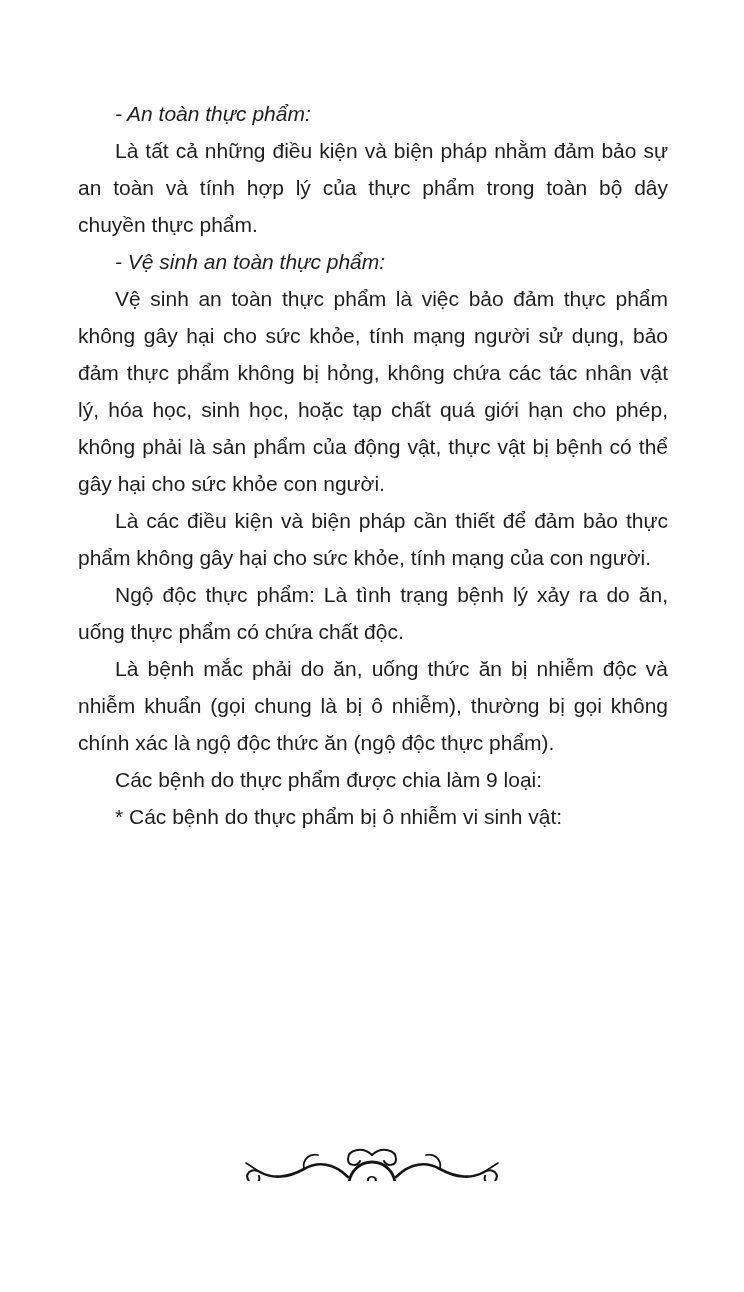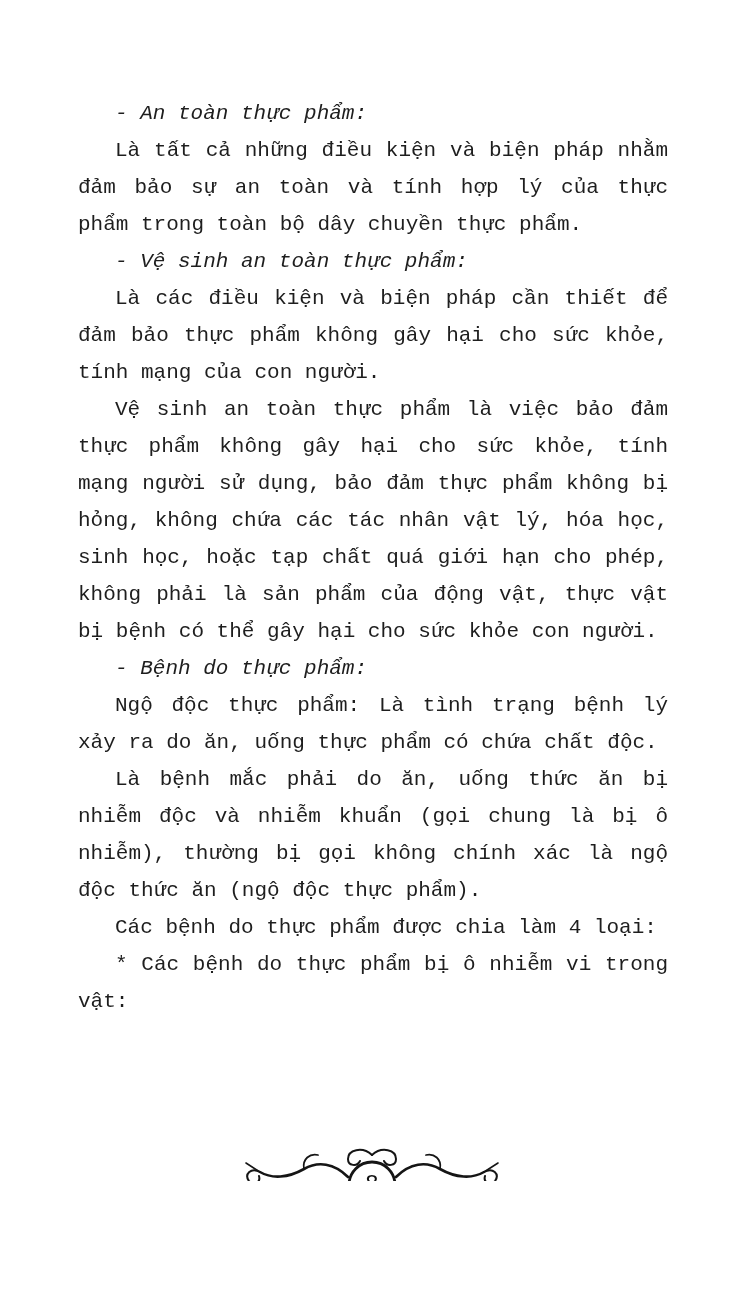--- a/index.html
+++ b/index.html
@@ -7,21 +7,21 @@
     margin: 0;
     padding: 0;
     background: #ffffff;
   }
   .page {
     position: relative;
     width: 744px;
     height: 1181px;
     background: #ffffff;
     overflow: hidden;
-    font-family: Liberation Mono, monospace;
+    font-family: Liberation Sans, sans-serif;
     color: #1e1e1e;
   }
   .content {
     position: absolute;
     top: 95px;
     left: 78px;
     width: 590px;
     font-size: 21px;
     line-height: 37px;
     text-align: justify;
@@ -56,27 +56,26 @@
 </style>
 </head>
 <body>
 
 <div class="page">
 
   <div class="content">
     <p class="heading">- An toàn thực phẩm:</p>
     <p class="body">Là tất cả những điều kiện và biện pháp nhằm đảm bảo sự an toàn và tính hợp lý của thực phẩm trong toàn bộ dây chuyền thực phẩm.</p>
     <p class="heading">- Vệ sinh an toàn thực phẩm:</p>
+    <p class="body">Vệ sinh an toàn thực phẩm là việc bảo đảm thực phẩm không gây hại cho sức khỏe, tính mạng người sử dụng, bảo đảm thực phẩm không bị hỏng, không chứa các tác nhân vật lý, hóa học, sinh học, hoặc tạp chất quá giới hạn cho phép, không phải là sản phẩm của động vật, thực vật bị bệnh có thể gây hại cho sức khỏe con người.</p>
     <p class="body">Là các điều kiện và biện pháp cần thiết để đảm bảo thực phẩm không gây hại cho sức khỏe, tính mạng của con người.</p>
-    <p class="body">Vệ sinh an toàn thực phẩm là việc bảo đảm thực phẩm không gây hại cho sức khỏe, tính mạng người sử dụng, bảo đảm thực phẩm không bị hỏng, không chứa các tác nhân vật lý, hóa học, sinh học, hoặc tạp chất quá giới hạn cho phép, không phải là sản phẩm của động vật, thực vật bị bệnh có thể gây hại cho sức khỏe con người.</p>
-    <p class="heading">- Bệnh do thực phẩm:</p>
     <p class="body">Ngộ độc thực phẩm: Là tình trạng bệnh lý xảy ra do ăn, uống thực phẩm có chứa chất độc.</p>
     <p class="body">Là bệnh mắc phải do ăn, uống thức ăn bị nhiễm độc và nhiễm khuẩn (gọi chung là bị ô nhiễm), thường bị gọi không chính xác là ngộ độc thức ăn (ngộ độc thực phẩm).</p>
-    <p class="body">Các bệnh do thực phẩm được chia làm 4 loại:</p>
-    <p class="body">* Các bệnh do thực phẩm bị ô nhiễm vi trong vật:</p>
+    <p class="body">Các bệnh do thực phẩm được chia làm 9 loại:</p>
+    <p class="body">* Các bệnh do thực phẩm bị ô nhiễm vi sinh vật:</p>
   </div>
 
   <div class="footer">
     <svg width="300" height="96" viewBox="0 0 300 96" aria-hidden="true">
       <defs>
         <g id="halfFlourish" fill="none" stroke="#151515" stroke-linecap="round">
           <path d="M126 38 C 112 24 96 22 82 30 C 66 39 50 40 38 33" stroke-width="2.6"></path>
           <path d="M38 33 c -9 -5 -16 2 -11 9 c 4 5 12 2 10 -5" stroke-width="2"></path>
           <path d="M128 56 C 110 72 86 74 66 64 C 48 55 32 56 20 64" stroke-width="2.6"></path>
           <path d="M20 64 c -9 6 -7 16 2 15 c 7 -1 8 -10 0 -11" stroke-width="2"></path>

